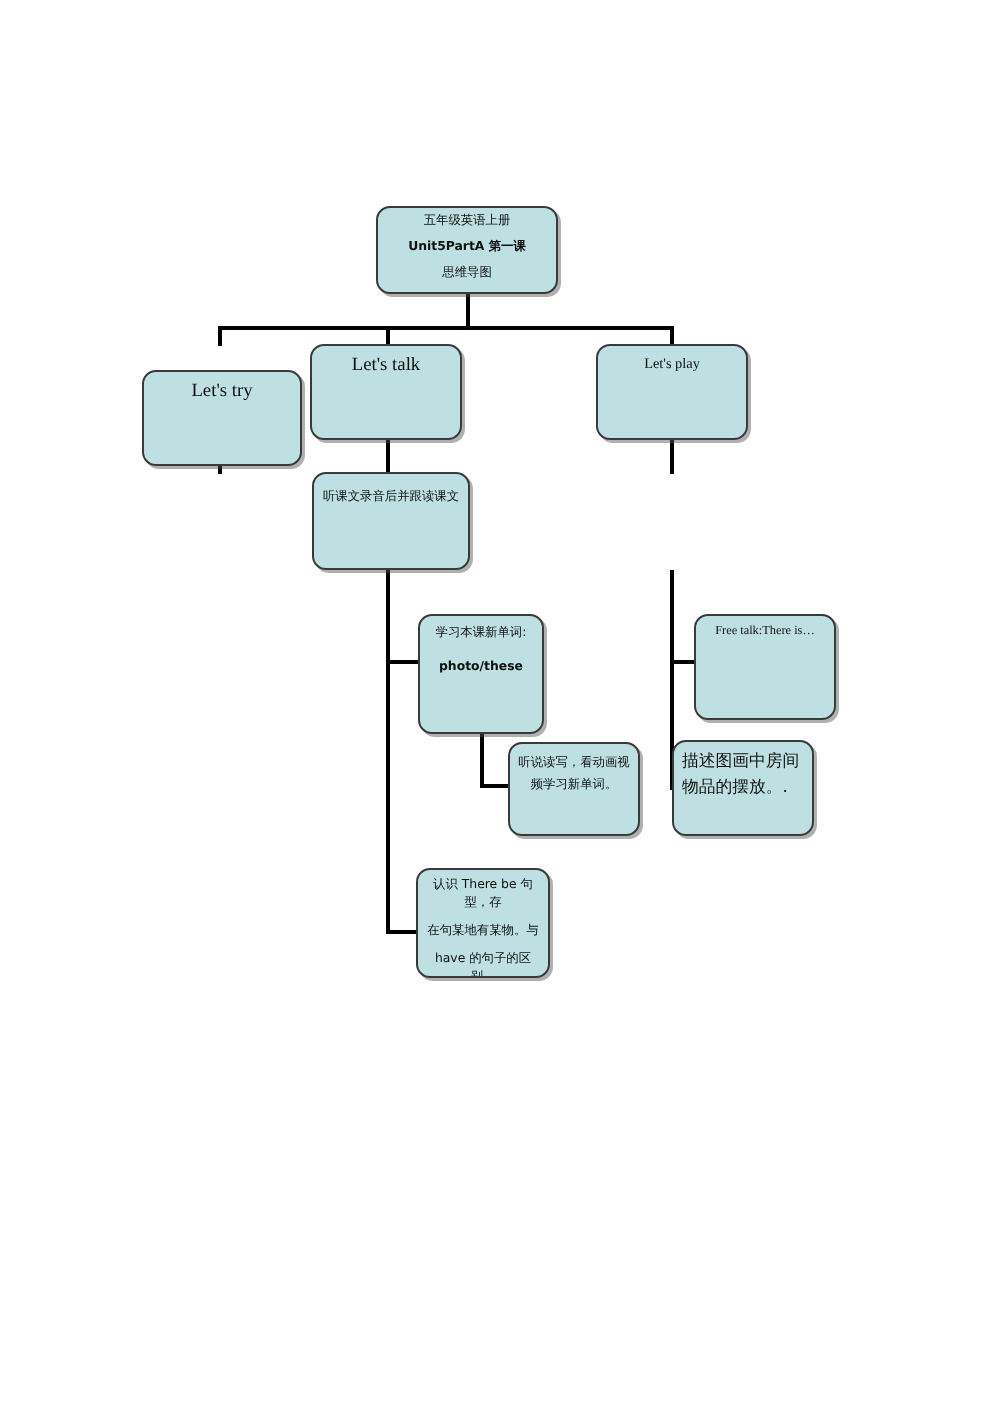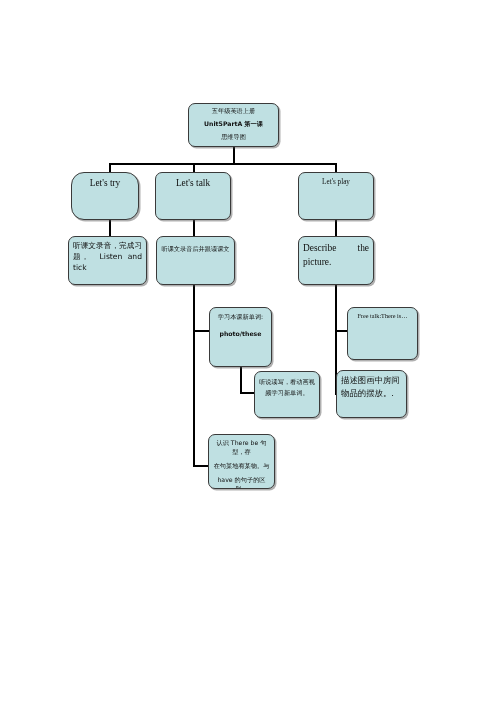--- a/index.html
+++ b/index.html
@@ -70,43 +70,37 @@
   <div class="ln v" style="left:335px;top:285px;height:110px;"></div>
   <div class="ln h" style="left:335px;top:330px;width:13px;"></div>
   <div class="ln h" style="left:335px;top:393px;width:13px;"></div>
 
   <div class="node" style="left:188px;top:103px;width:91px;height:44px;">
     <span class="txt cn c fs6">五年级英语上册</span>
     <span class="txt cn c fs6 b" style="padding-top:1px;">Unit5PartA 第一课</span>
     <span class="txt cn c fs6" style="padding-top:1px;">思维导图</span>
   </div>
 
-  <div class="node" style="left:71px;top:172px;width:68px;height:48px;border-radius:13px;">
+  <div class="node" style="left:71px;top:185px;width:80px;height:48px;">
     <span class="txt c fs9" style="padding-top:4px;">Let's try</span>
   </div>
 
   <div class="node" style="left:298px;top:172px;width:76px;height:48px;">
     <span class="txt c fs7" style="padding-top:4px;">Let's play</span>
   </div>
 
   <div class="node" style="left:155px;top:172px;width:76px;height:48px;">
     <span class="txt c fs9" style="padding-top:4px;">Let's talk</span>
   </div>
 
-  <div class="node" style="left:68px;top:236px;width:79px;height:49px;">
-    <span class="txt cn j fs75">听课文录音，完成习题。 Listen and tick</span>
-  </div>
 
   <div class="node" style="left:156px;top:236px;width:79px;height:49px;">
     <span class="txt cn c fs6" style="padding-top:6px;line-height:1.8;">听课文录音后并跟读课文</span>
   </div>
 
-  <div class="node" style="left:298px;top:236px;width:76px;height:49px;">
-    <span class="txt j fs9" style="padding-top:5px;">Describe the picture.</span>
-  </div>
 
   <div class="node" style="left:209px;top:307px;width:63px;height:60px;">
     <span class="txt cn c fs6" style="padding-top:5px;">学习本课新单词:</span>
     <span class="txt cn c fs6 b" style="padding-top:5px;">photo/these</span>
   </div>
 
   <div class="node" style="left:254px;top:371px;width:66px;height:47px;">
     <span class="txt cn c fs6" style="padding-top:5px;line-height:1.7;">听说读写，看动画视频学习新单词。</span>
   </div>
 

